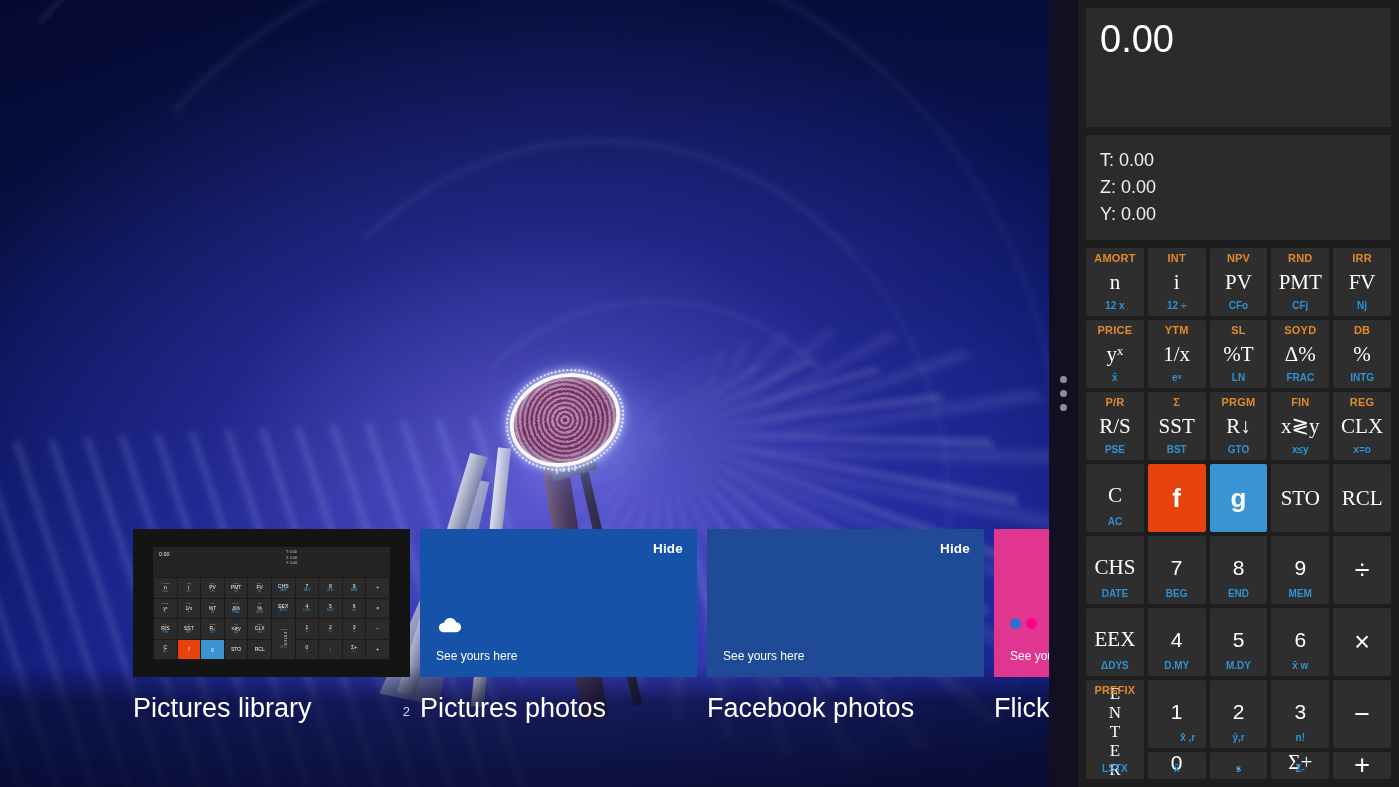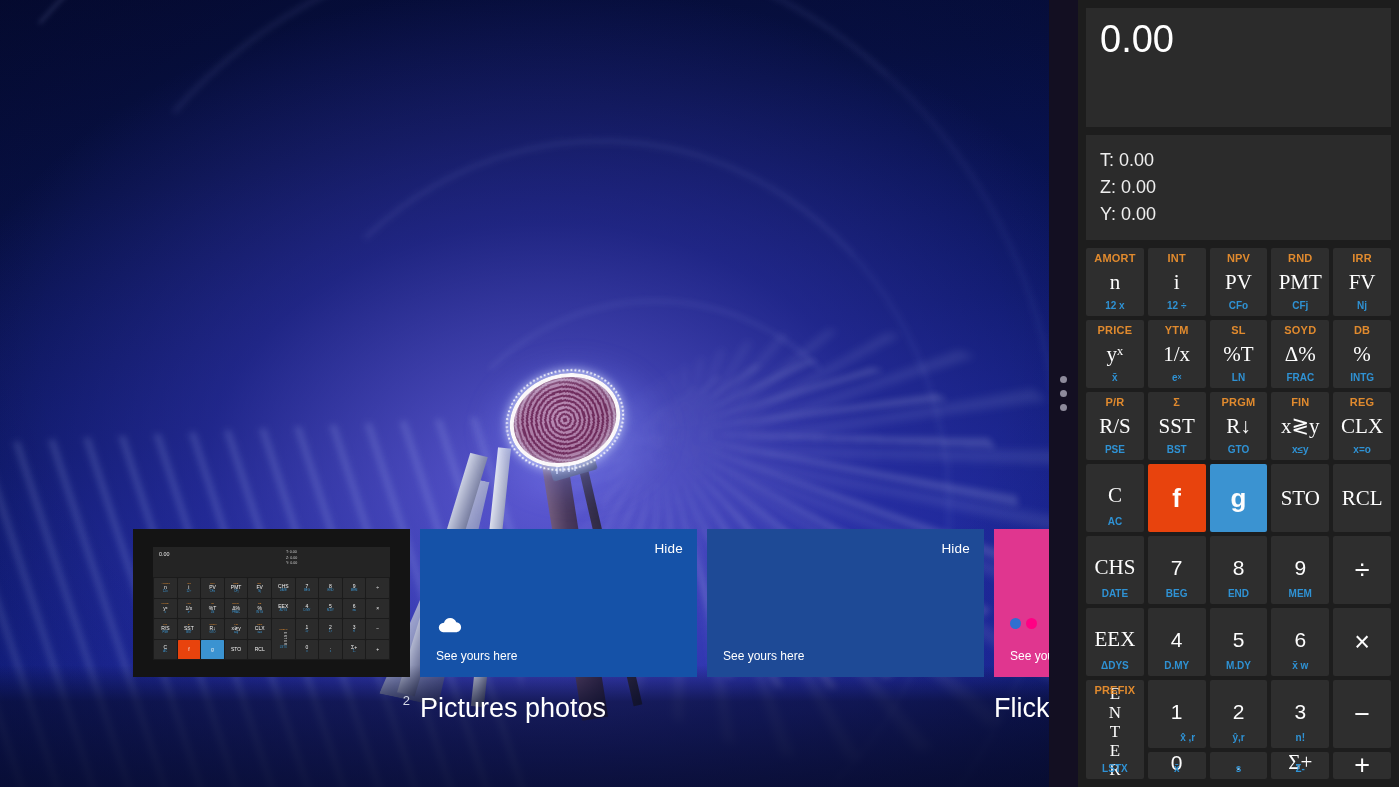--- a/index.html
+++ b/index.html
@@ -117,21 +117,21 @@
   
   .tile-scrim{ position:absolute; left:0; bottom:0; width:100%; height:122px;
       background:linear-gradient(180deg, rgba(6,10,38,.0) 0%, rgba(6,10,38,.62) 30%, rgba(6,10,38,.80) 100%); }
 
   
   #tile-strip{ position:absolute; left:133px; bottom:0; height:258px;
       display:flex; align-items:flex-start; }
   .tile-group{ margin-right:10px; position:relative; }
   .tile{ position:relative; height:148px; overflow:hidden; }
   .tile .hide-btn{ position:absolute; top:12px; right:14px; color:#fff;
-      font-size:13.5px; font-weight:normal; letter-spacing:.2px; }
+      font-size:13.5px; font-weight:bold; letter-spacing:.2px; }
   .tile .see{ position:absolute; left:16px; bottom:14px; color:#fff;
       font-size:12px; font-weight:300; }
   .tile-label{ margin-top:16px; color:#fff; font-size:27px; font-weight:300;
       white-space:nowrap; display:flex; align-items:baseline; }
   .tile-count{ font-size:13px; color:#d4d8e6; margin-left:auto; padding-left:28px;
       align-self:flex-end; padding-bottom:5px; }
 
   
   #tile-pictures{ width:277px; background:#141414; }
   .thumb{ position:absolute; left:20px; top:18px; width:237px; height:113px;
@@ -416,20 +416,21 @@
                   <span class="tm">Σ+</span>
                   <span class="tg">Σ-</span>
                 </div>
                 <div class="tk">
                   <span class="tm">+</span>
                 </div>
               </div>
           </div>
         </div>
         <div class="tile-label">
+          <span>Pictures library</span>
           <span class="tile-count">2</span>
         </div>
       </div>
 
       <div class="tile-group">
         <div class="tile" id="tile-skydrive">
           <div class="hide-btn">Hide</div>
           <svg class="cloud-icon" viewBox="0 0 26 16">
             <path d="M7.2 15.2h12.3c3.4 0 5.6-2.2 5.6-5 0-2.7-2.1-4.8-4.8-4.9-.9-2.6-3.3-4.3-6.1-4.3-3 0-5.5 2-6.2 4.7C4.9 6 2.8 8 2.8 10.6c0 2.6 1.9 4.6 4.4 4.6z" fill="#ffffff"></path>
             <path d="M2.6 12.6C1.1 11.9 0 10.5 0 8.8 0 6.5 1.8 4.8 4.1 4.8c.4 0 .8 0 1.2.1C5.9 3.5 7 2.6 8.4 2.3 7 3.5 6.1 5.3 6.1 7.3c0 2.4 1.2 4.4 3 5.3H2.6z" fill="#ffffff" opacity="0"></path>
@@ -437,20 +438,21 @@
           <div class="see">See yours here</div>
         </div>
         <div class="tile-label">Pictures photos</div>
       </div>
 
       <div class="tile-group">
         <div class="tile" id="tile-facebook">
           <div class="hide-btn">Hide</div>
           <div class="see">See yours here</div>
         </div>
+        <div class="tile-label">Facebook photos</div>
       </div>
 
       <div class="tile-group">
         <div class="tile" id="tile-flickr">
           <div class="flickr-dots">
             <i style="background:#2f6fd0"></i>
             <i style="background:#ff0084"></i>
           </div>
           <div class="see">See yours here</div>
         </div>

